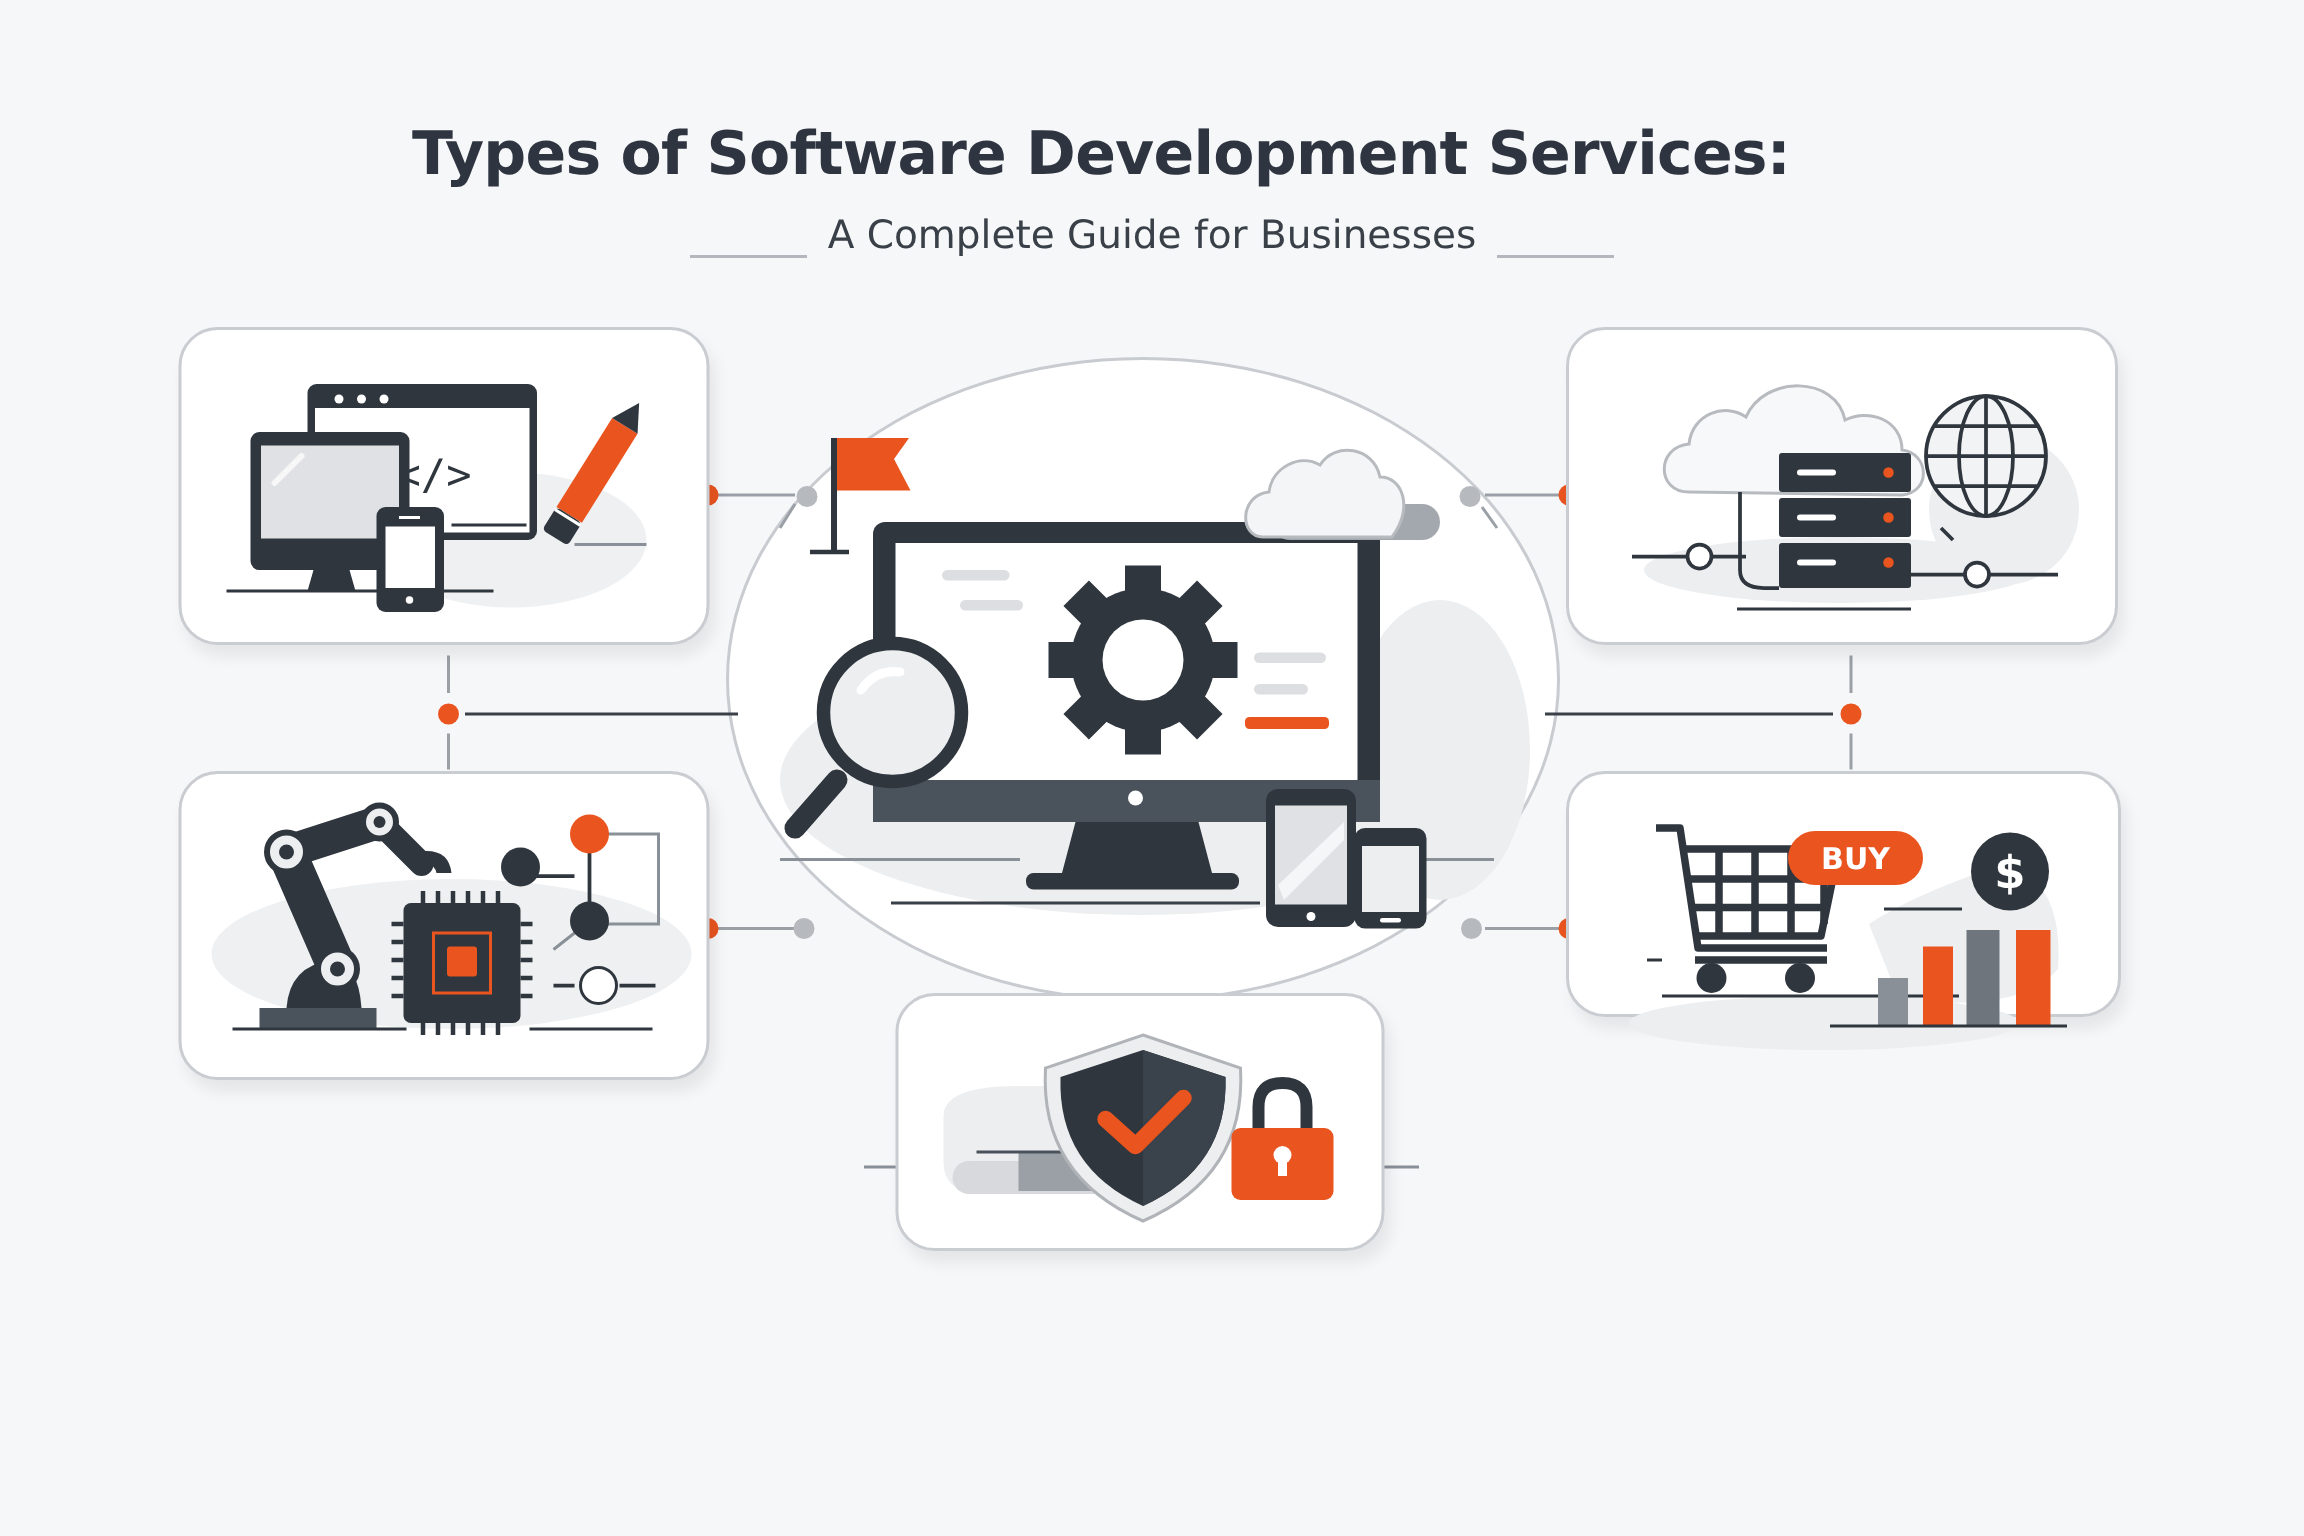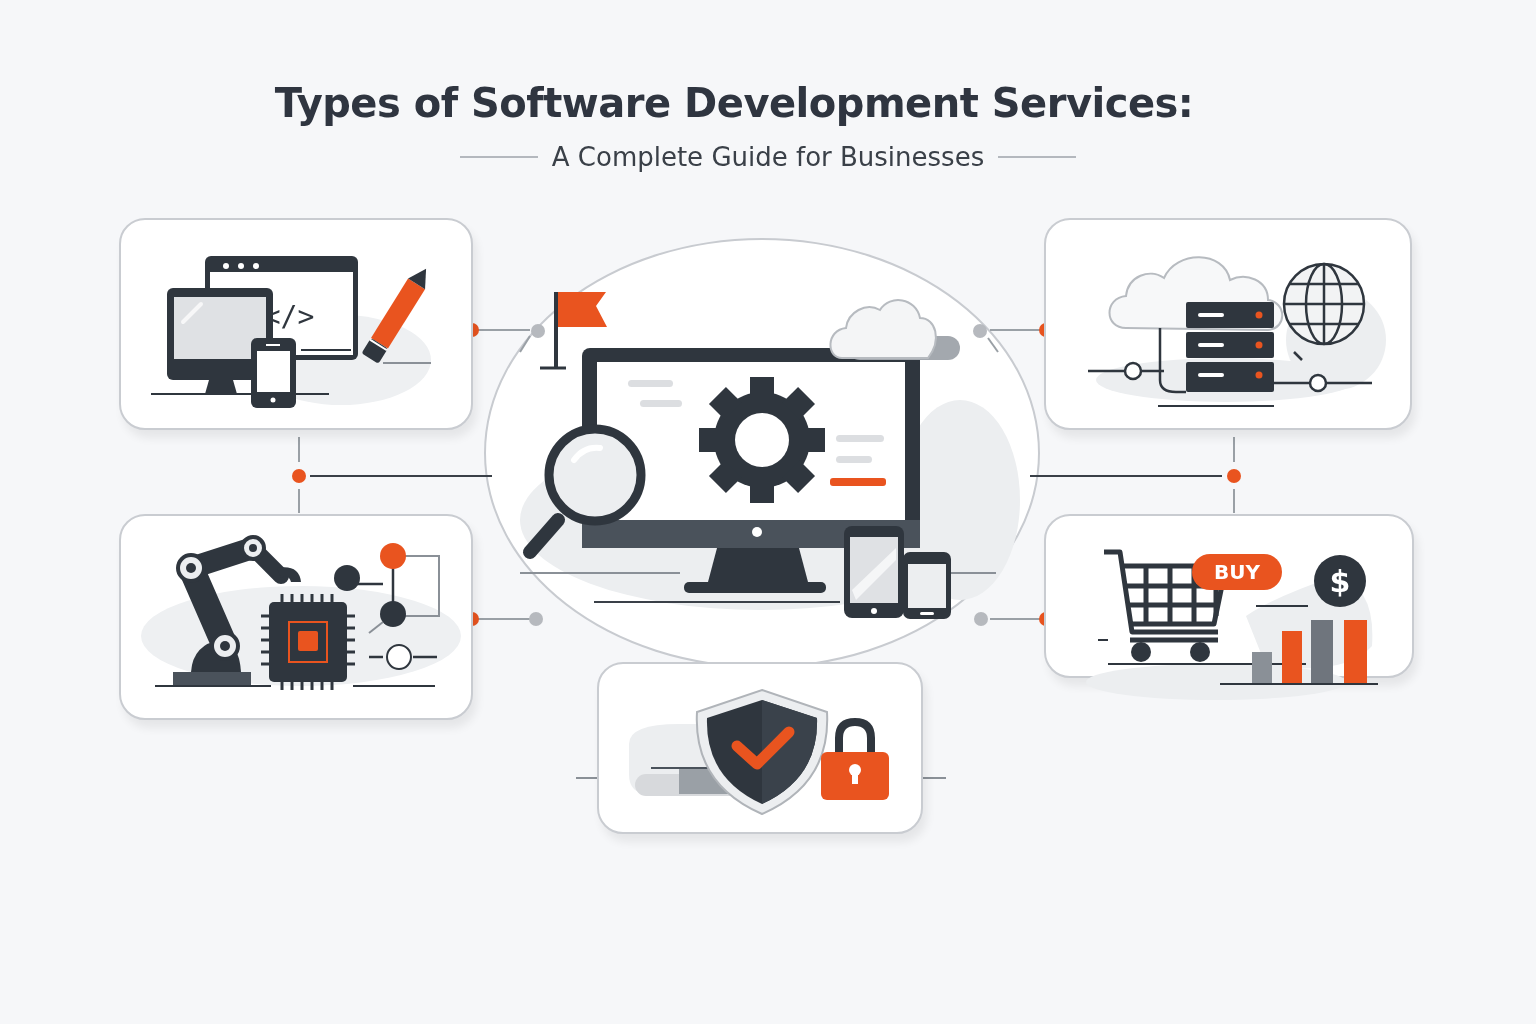--- a/index.html
+++ b/index.html
@@ -35,21 +35,21 @@
 
   svg.overlay { position: absolute; left: 0; top: 0; pointer-events: none; }
   .hub { position: absolute; left: 484px; top: 238px; width: 556px; height: 430px; border-radius: 50%; background: #ffffff; border: 2px solid #c8cbd0; }
 </style>
 </head>
 <body>
 
 <div class="title-wrap">
   <div class="title" style="position:static;width:auto;">Types of Software Development Services:</div>
 </div>
-<div class="subtitle-row" style="left:58px;">
+<div class="subtitle-row" style="left:58px;align-items:flex-end;">
   <div class="sub-rule"></div>
   <div class="subtitle">A Complete Guide for Businesses</div>
   <div class="sub-rule"></div>
 </div>
 
 <div class="hub"></div>
 
 <svg class="overlay" width="1536" height="1024">
   <g stroke="#9aa0a6" stroke-width="2" fill="none">
 

